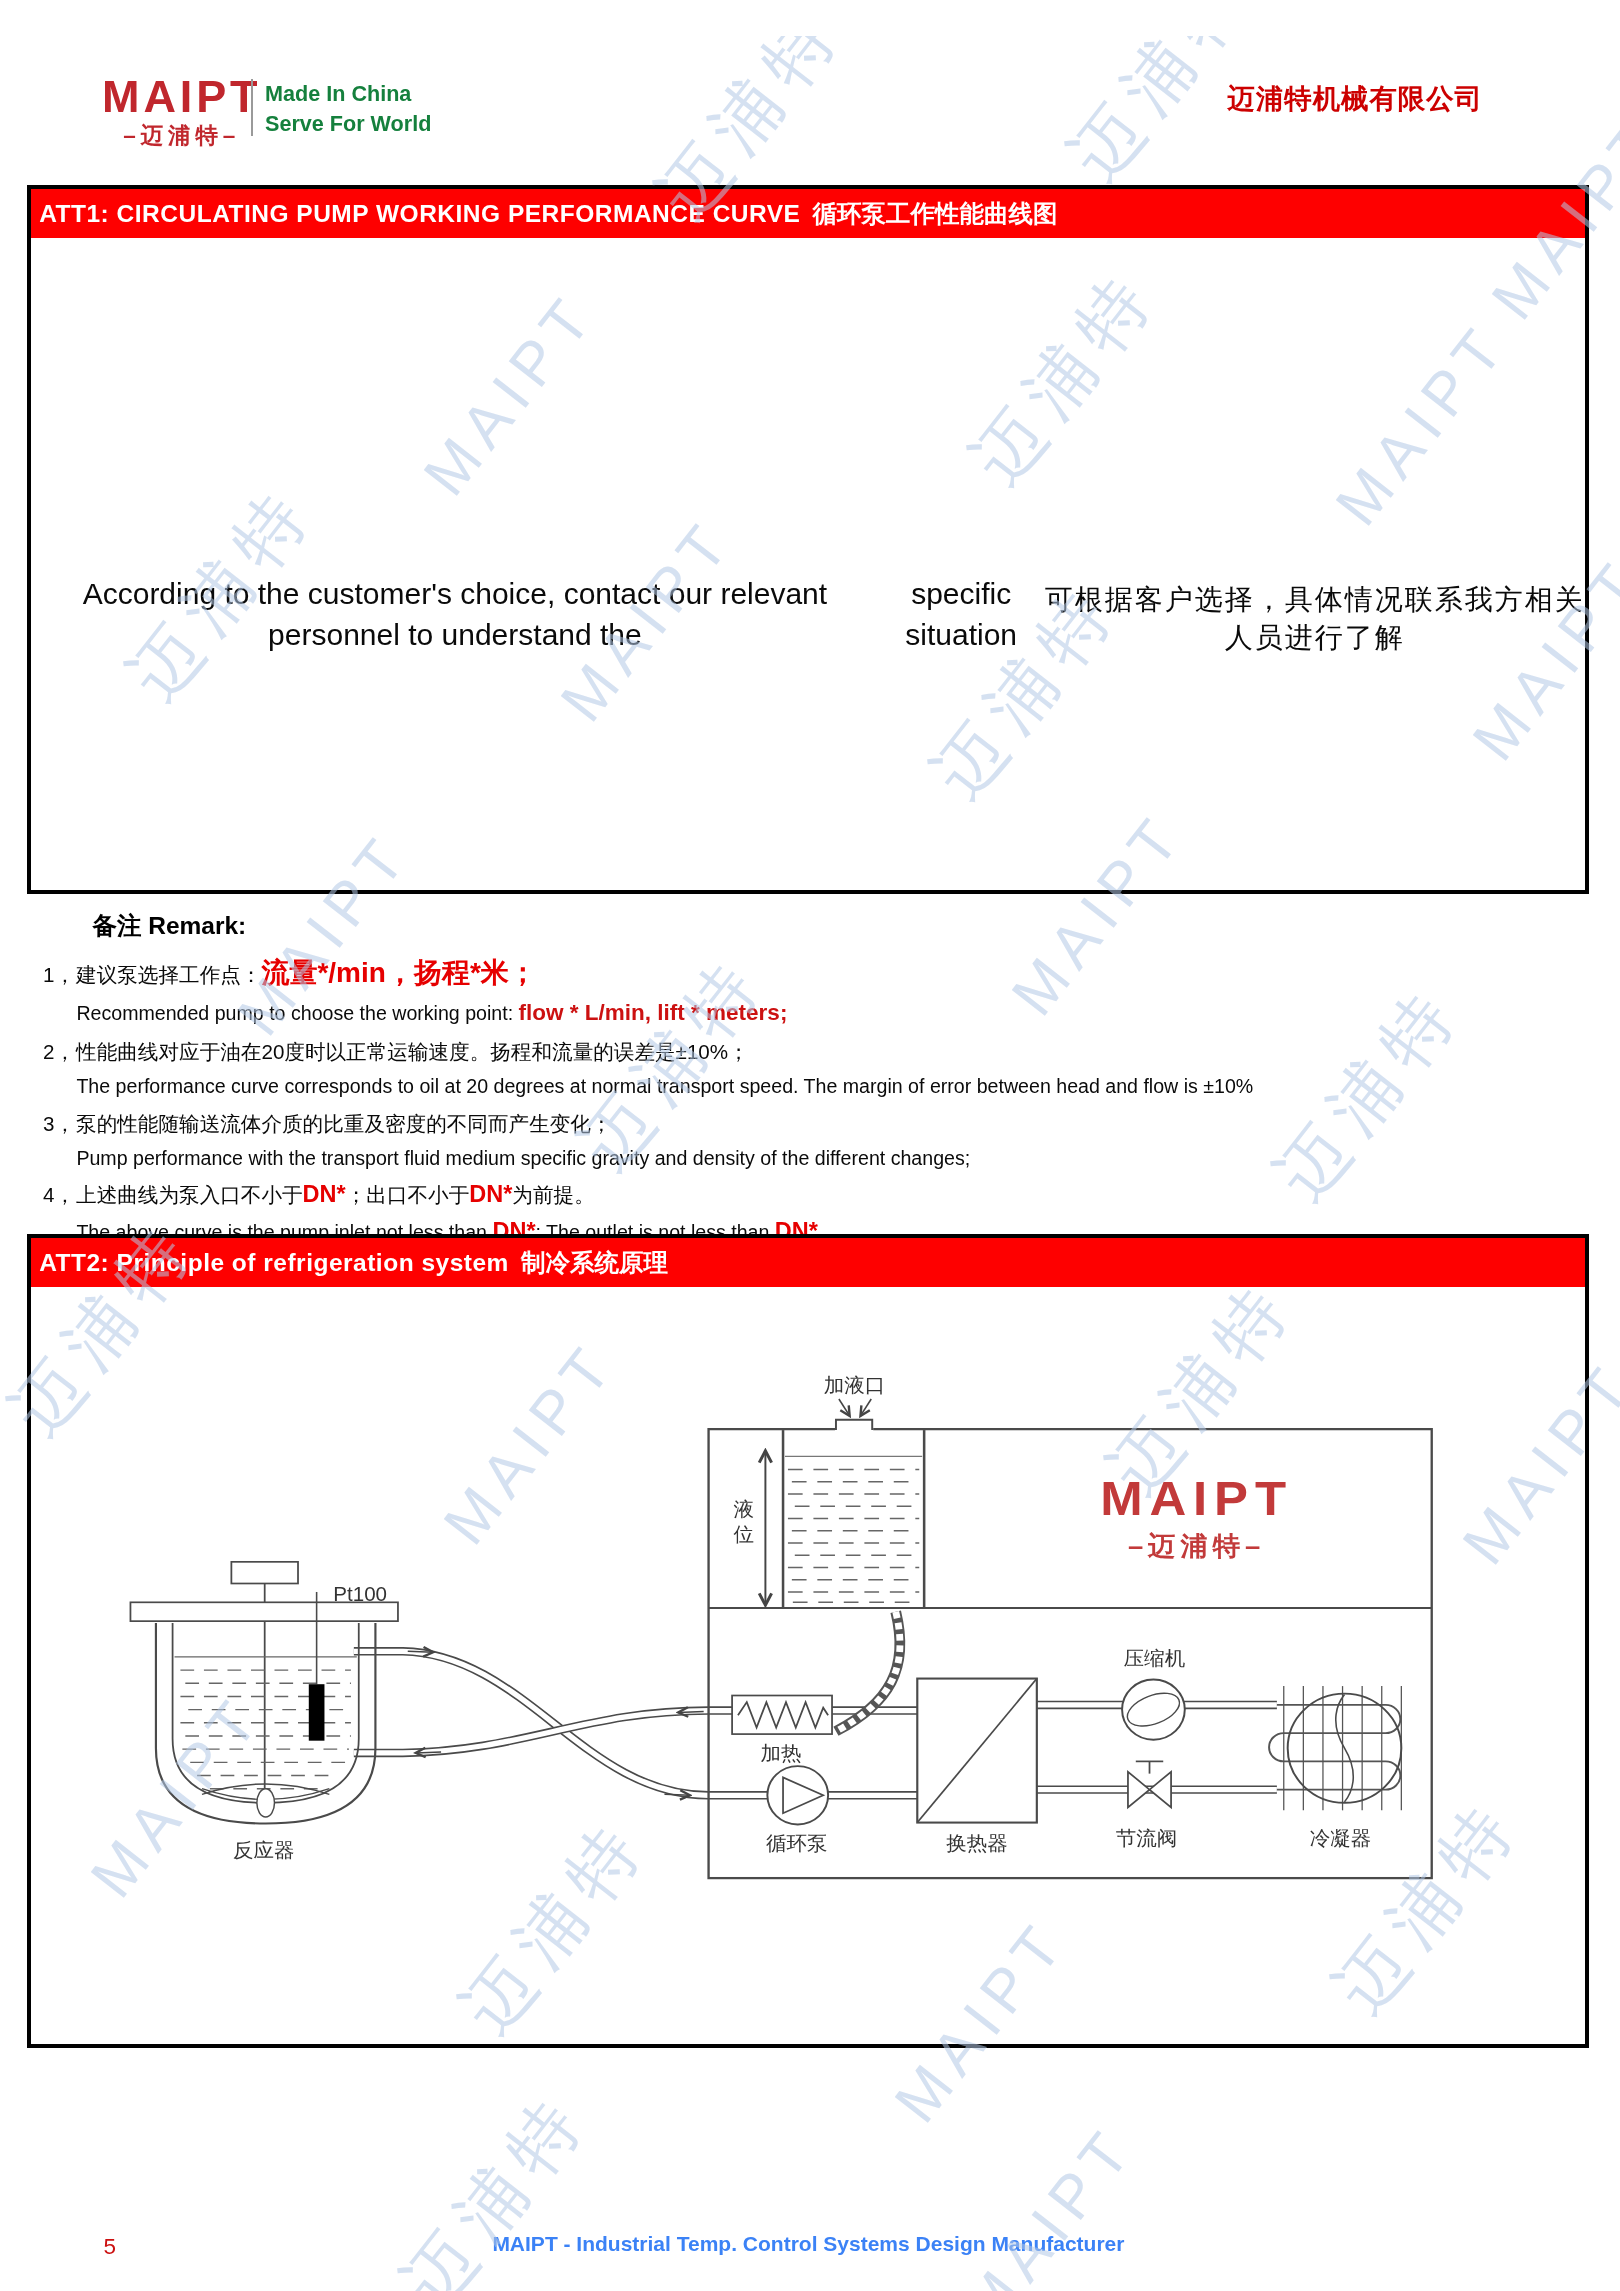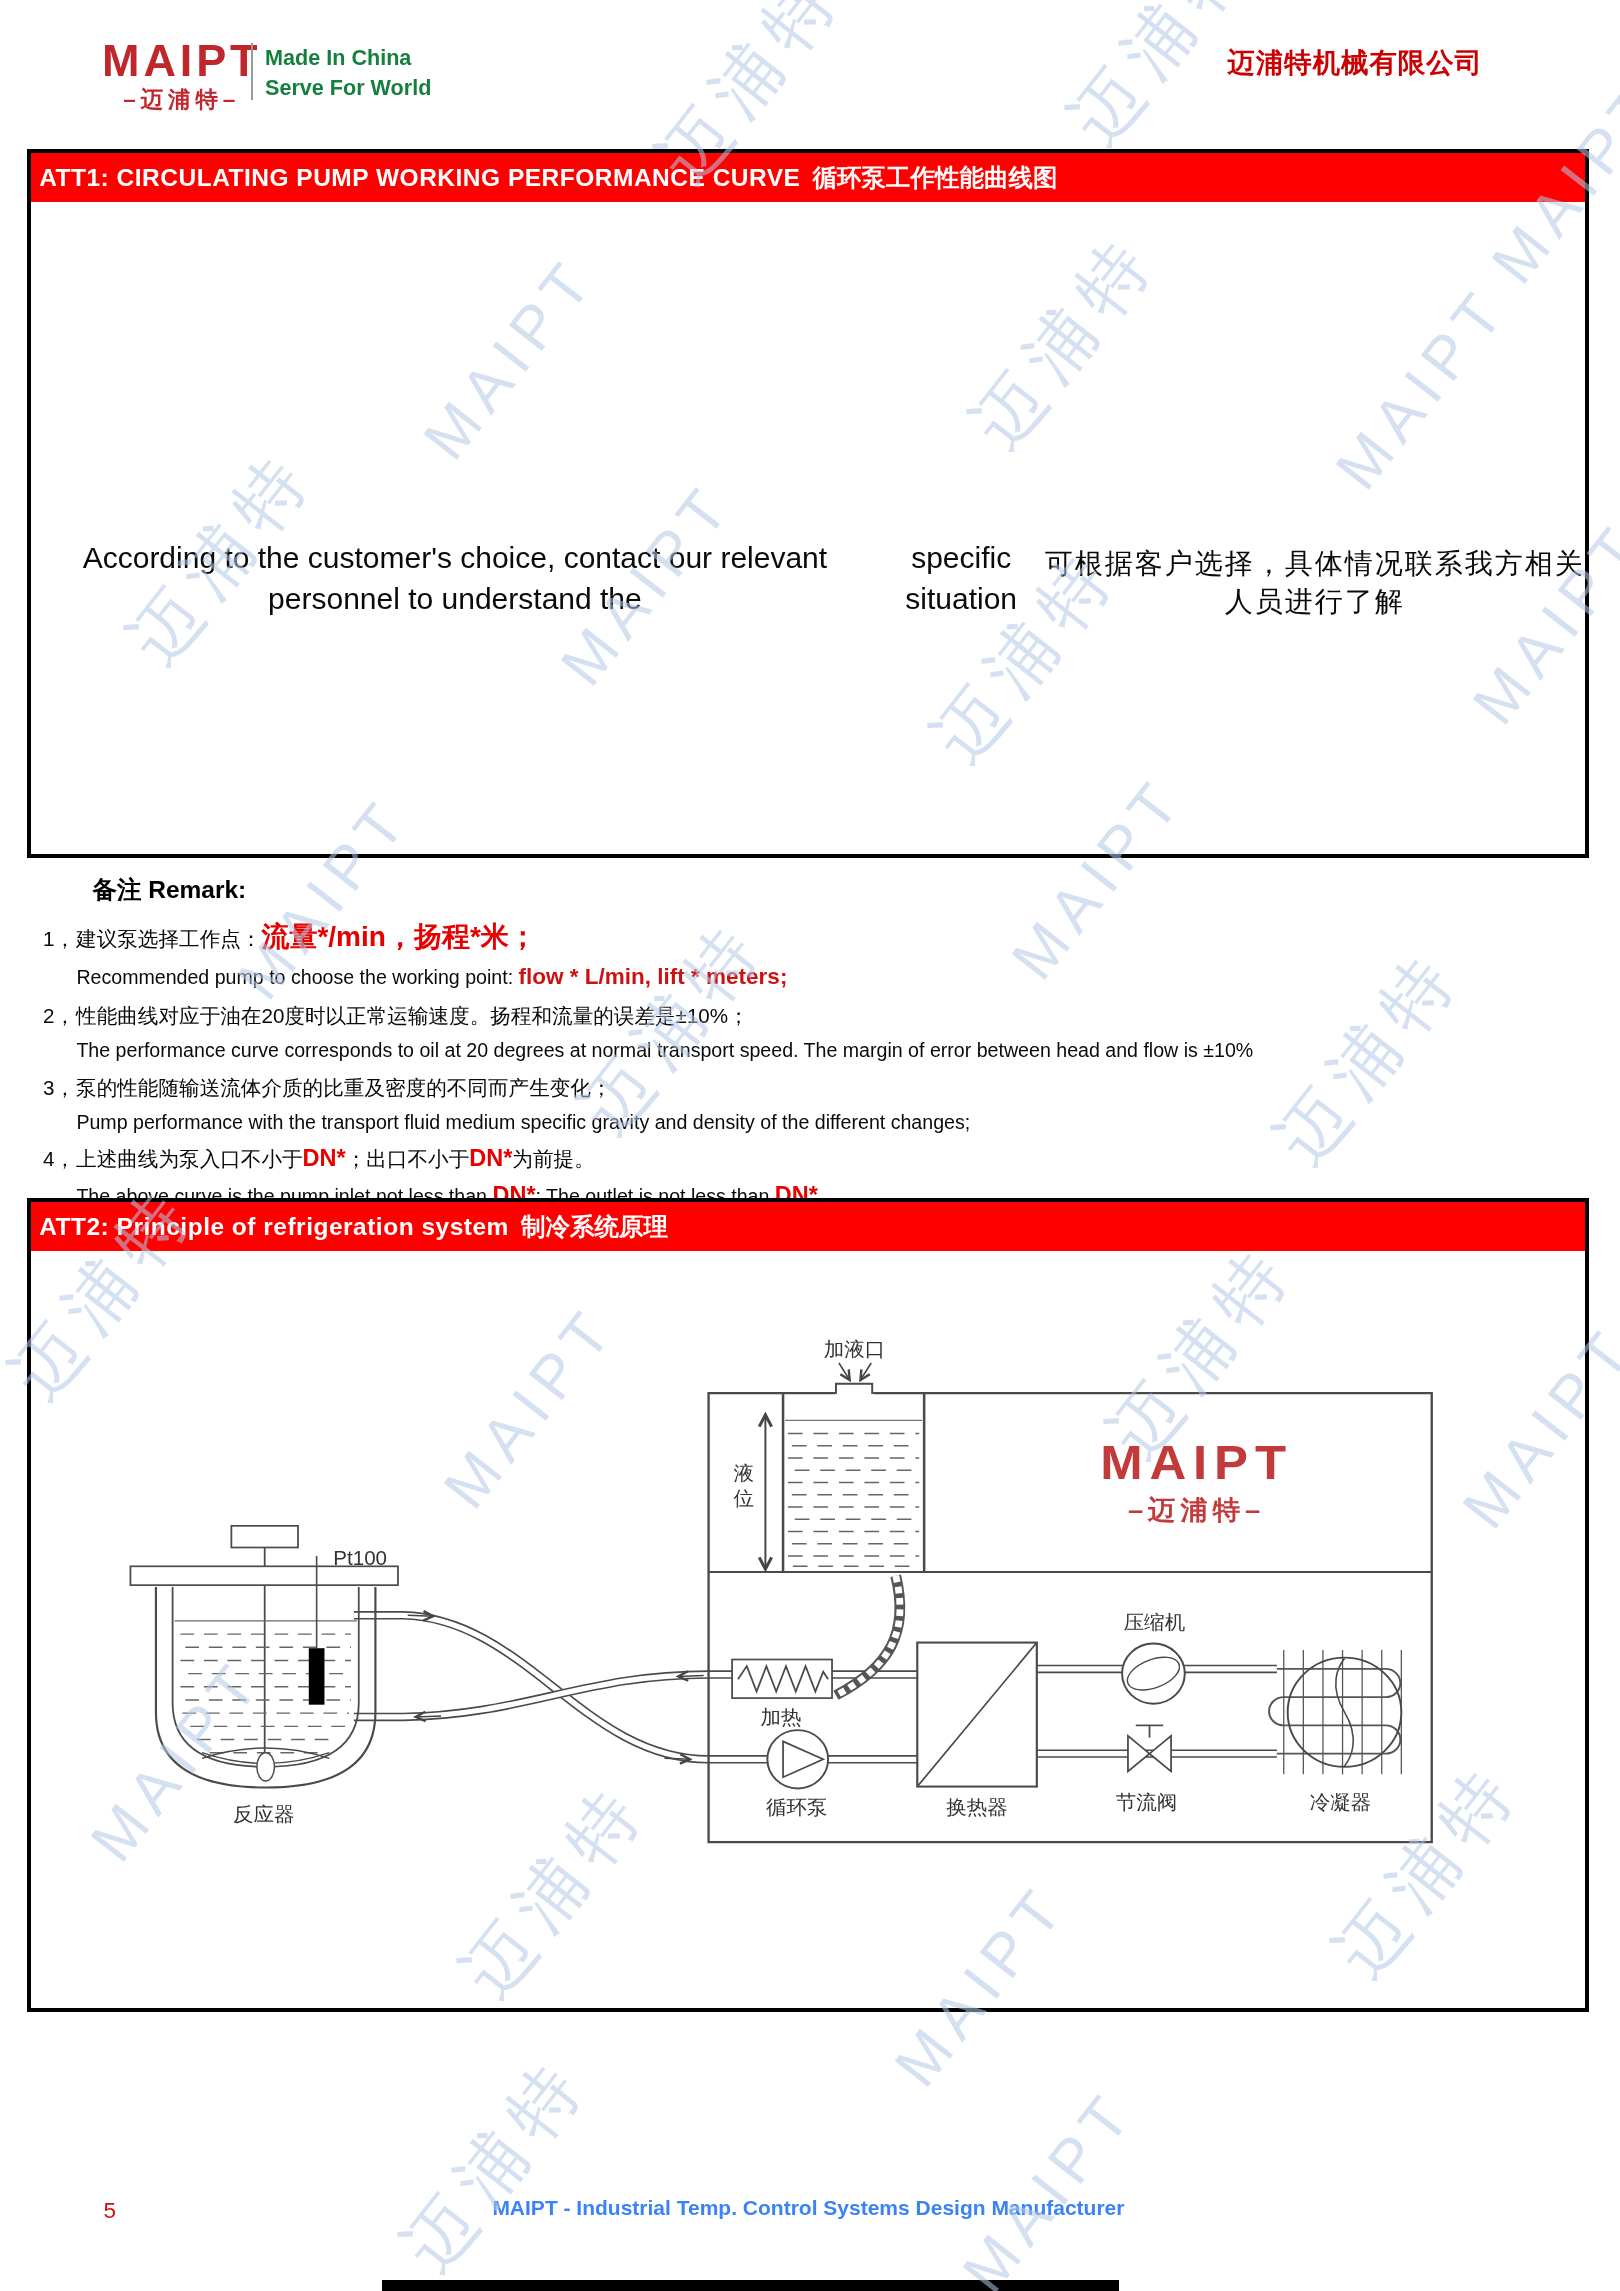--- a/index.html
+++ b/index.html
@@ -1,21 +1,21 @@
 <!DOCTYPE html>
 <html><head>
 <meta charset="utf-8">
 <style>
   * { margin:0; padding:0; box-sizing:border-box; }
   html,body { background:#ffffff; }
   body {
     width:1620px; height:2292px; position:relative; overflow:hidden;
     font-family:"Liberation Sans","DejaVu Sans",sans-serif; color:#111;
   }
-  .page { position:absolute; inset:0; background:#fff; }
+  .page { position:absolute; inset:0; background:#fff;margin-top:36px; }
 
   
   .logo-wrap { position:absolute; left:102px; top:39px; text-align:center; }
   .logo-brand { font-size:45px; font-weight:900; color:#c0272d; letter-spacing:3.9px; line-height:43px; font-stretch:condensed; }
   .logo-cn { font-size:22.5px; font-weight:700; color:#c0272d; letter-spacing:4.9px; margin-top:2px; }
   .hdr-divider { position:absolute; left:251px; top:43px; width:2px; height:57px; background:#9a9a9a; }
   .tagline { position:absolute; left:265px; top:43px; font-size:21.6px; font-weight:600; color:#15803d; line-height:30px; }
   .company-name { position:absolute; right:137px; top:45px; font-size:27.4px; font-weight:700; color:#cc0000; letter-spacing:1px; }
 
   

